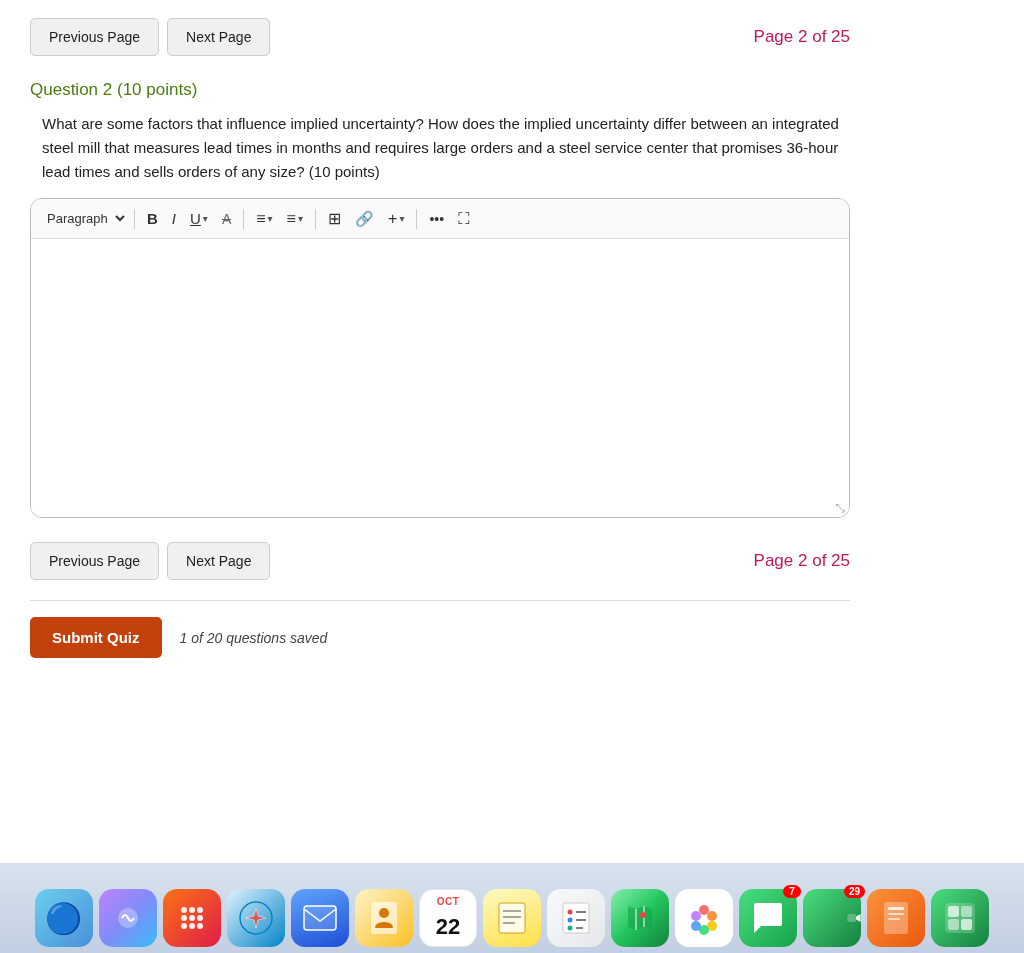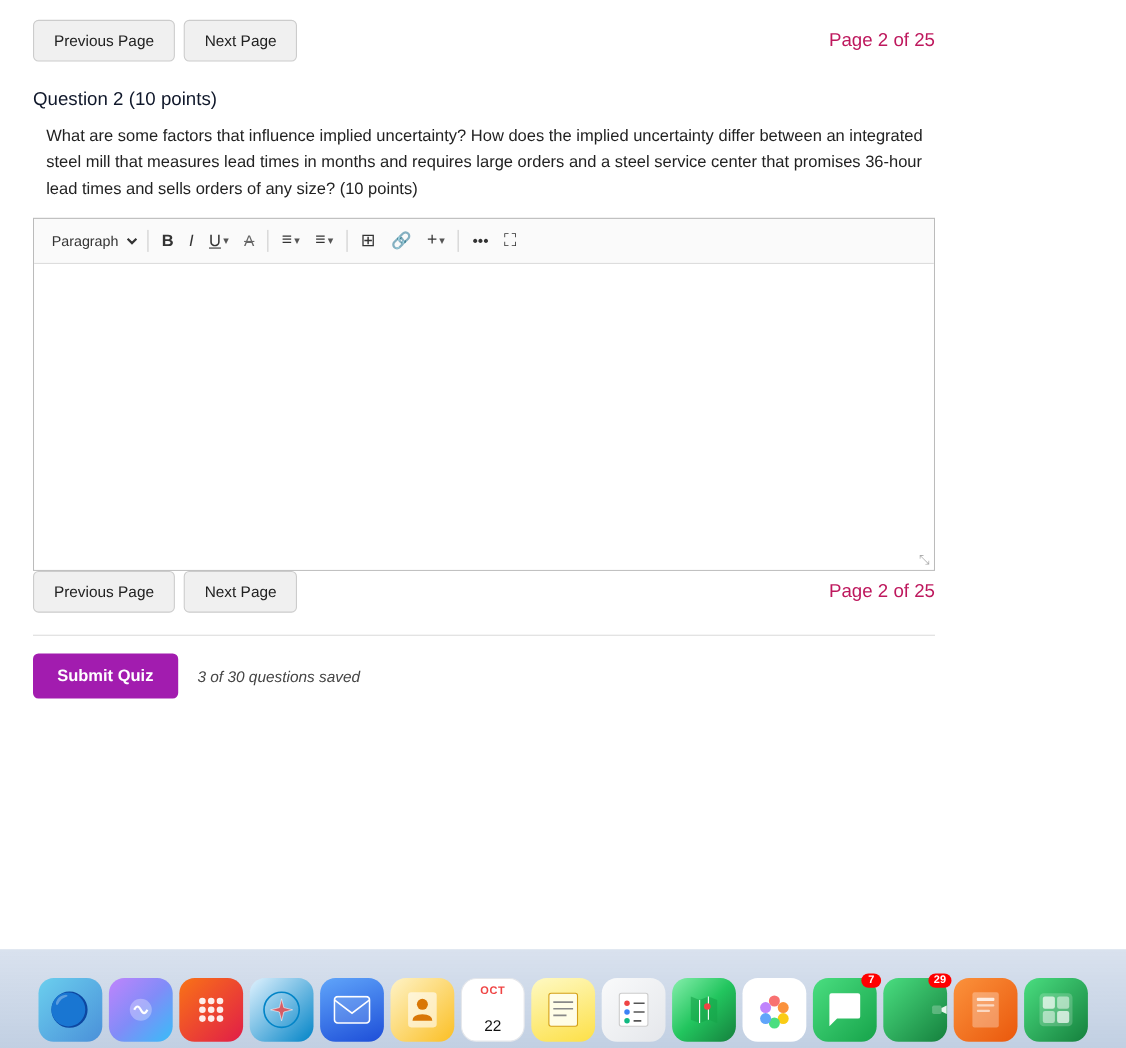--- a/index.html
+++ b/index.html
@@ -37,37 +37,38 @@
       margin-left: auto;
       font-size: 17px;
       color: #be185d;
     }
 
     
     .question-header {
       font-size: 17px;
       font-weight: bold;
       margin-bottom: 12px;
-      color: #0f172a;
+      color: #4d7c0f;
     }
     .question-header span {
       font-weight: normal;
     }
     .question-body {
       font-size: 15px;
       line-height: 1.6;
       color: #222;
       margin-bottom: 14px;
       padding-left: 12px;
     }
 
     
     .editor-container {
       border: 1px solid #bbb;
-      border-radius: 0;
+      border-radius: 12px;
+      margin-bottom: 24px;
       overflow: hidden;
     }
     .editor-toolbar {
       display: flex;
       align-items: center;
       padding: 6px 8px;
       border-bottom: 1px solid #ddd;
       background: #fafafa;
       gap: 2px;
       flex-wrap: wrap;
@@ -145,21 +146,21 @@
     }
 
     
     .submit-row {
       display: flex;
       align-items: center;
       gap: 18px;
       margin-top: 10px;
     }
     .submit-btn {
-      background: #a21caf;
+      background: #c2410c;
       color: #fff;
       border: none;
       border-radius: 5px;
       padding: 12px 22px;
       font-size: 15px;
       font-weight: 600;
       cursor: pointer;
     }
     .saved-status {
       font-size: 14px;
@@ -232,22 +233,22 @@
       font-weight: 700;
       color: #ef4444;
       text-transform: uppercase;
       letter-spacing: 0.5px;
     }
     .dock-date-num {
       position: absolute;
       bottom: 6px;
       left: 50%;
       transform: translateX(-50%);
-      font-size: 14px;
-      font-weight: 400;
+      font-size: 22px;
+      font-weight: 700;
       color: #111;
     }
   </style>
 </head>
 <body>
 
 <div class="main-content">
 
   <div class="nav-row">
     <button class="nav-btn">Previous Page</button>
@@ -341,21 +342,21 @@
   <div class="bottom-nav">
     <button class="nav-btn">Previous Page</button>
     <button class="nav-btn">Next Page</button>
     <span class="page-indicator">Page 2 of 25</span>
   </div>
 
   <hr class="divider">
 
   <div class="submit-row">
     <button class="submit-btn">Submit Quiz</button>
-    <span class="saved-status">3 of 30 questions saved</span>
+    <span class="saved-status">1 of 20 questions saved</span>
   </div>
 
 </div>
 
 <div class="dock-bar">
 
   <div class="dock-icon dock-finder">🔵</div>
 
   <div class="dock-icon dock-siri" style="background: linear-gradient(135deg,#c084fc,#818cf8,#38bdf8);">
     <svg width="28" height="28" viewBox="0 0 28 28" fill="none" xmlns="http://www.w3.org/2000/svg">

